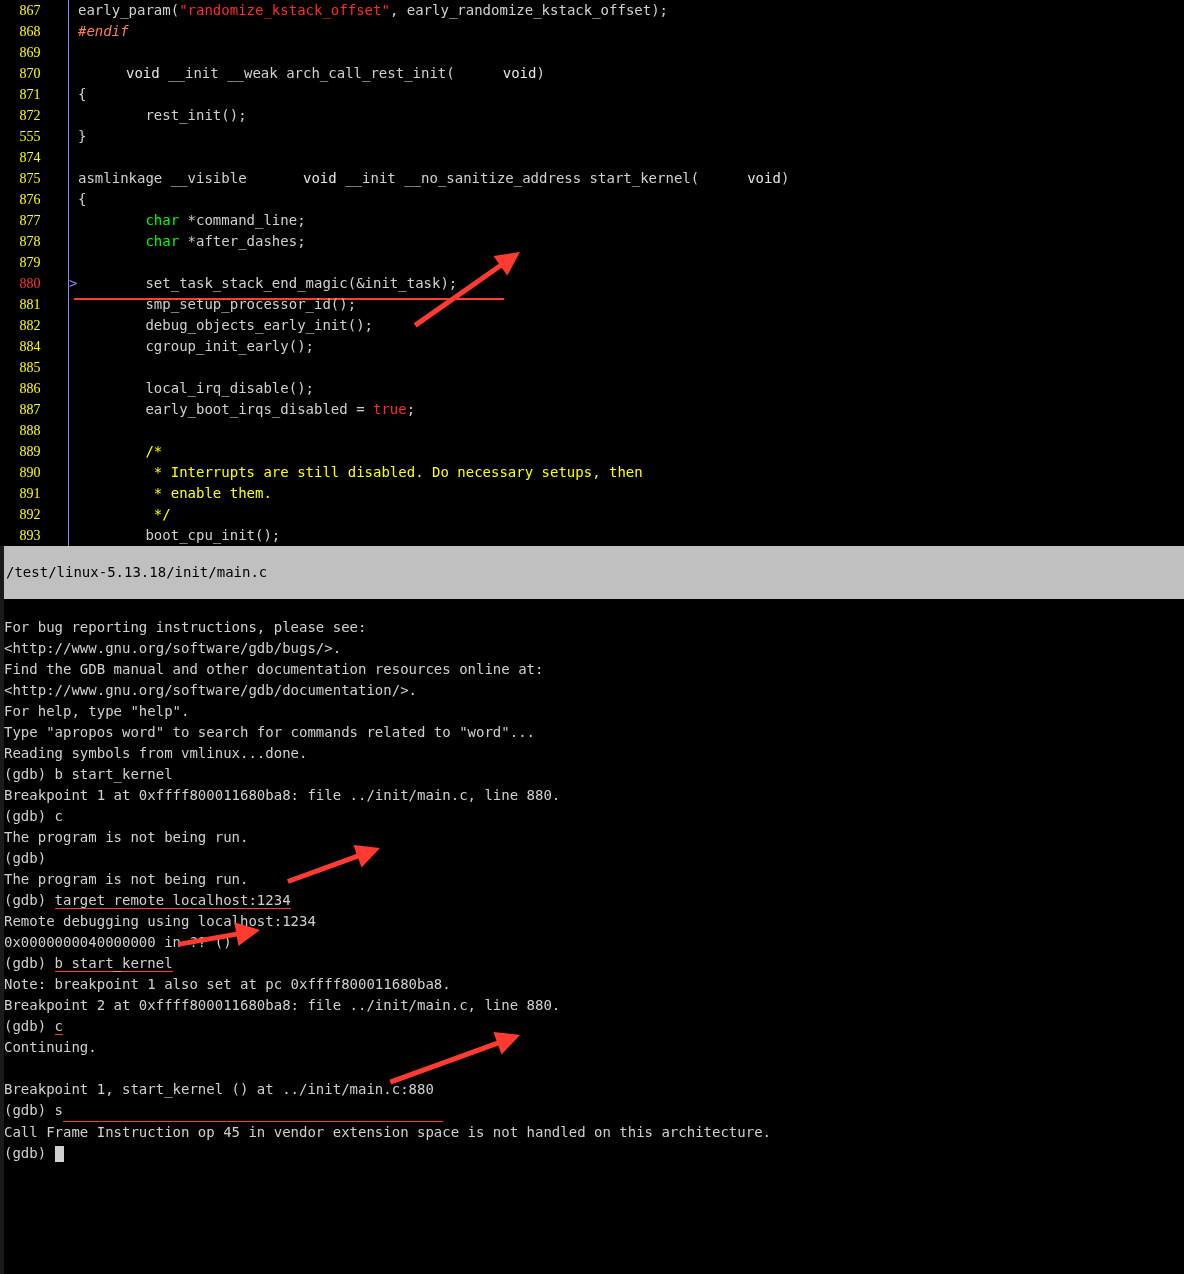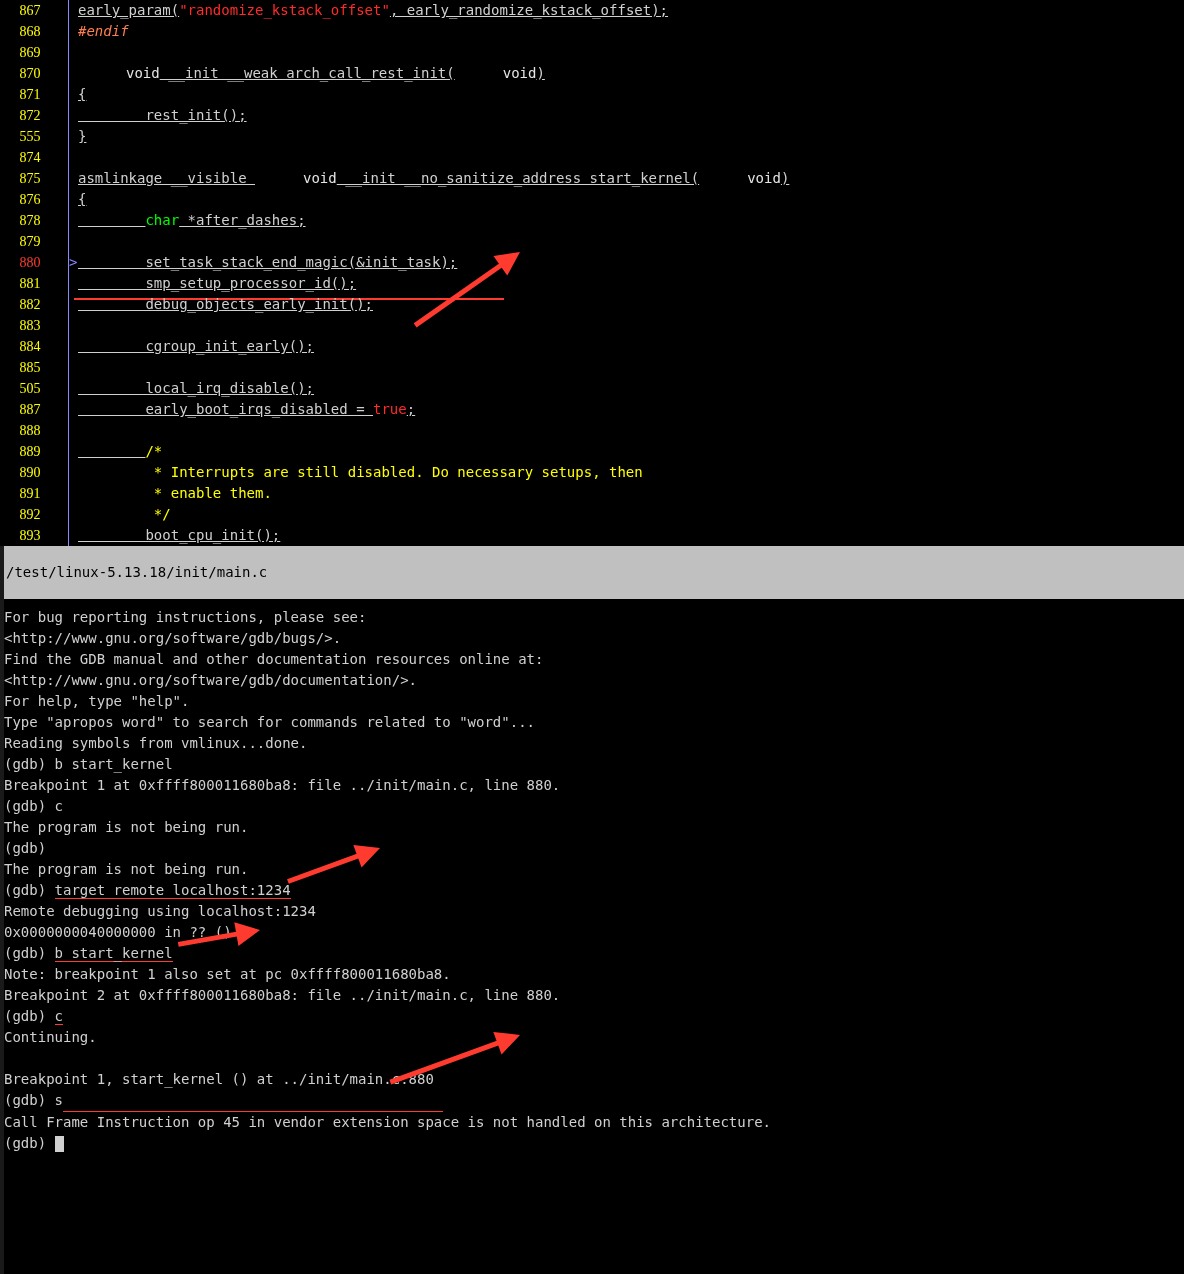--- a/index.html
+++ b/index.html
@@ -39,33 +39,32 @@
 }
 .marker {
   color: #8888ff;
 }
 .kw { color: #e5e5e5; margin-left: 48px; }
 .type { color: #00ff00; }
 .str { color: #ff2a2a; }
 .pp { color: #ff7f50; font-style: italic; }
 .comment { color: #ffff00; }
 .bool { color: #ff2a2a; }
-.plain { color: #d0d0d0; text-decoration: underline; }
+.plain { color: #d0d0d0; }
 .file-path {
   background: #c0c0c0;
   color: #000;
   padding: 16px 6px;
 }
 .terminal {
   background: #000;
   color: #d0d0d0;
-  padding: 2px 4px 8px 4px;
+  padding: 18px 4px 8px 4px;
   white-space: pre-wrap;
   word-break: break-all;
-  margin-top: 6px;
 }
 .terminal .line { min-height: 21px; }
 .terminal .underline {
   border-bottom: 1.5px solid #ff3b30;
 }
 .cursor {
   display: inline-block;
   width: 9px;
   height: 16px;
   background: #d0d0d0;
@@ -102,29 +101,29 @@
 <div class="code-line"><span class="gutter-line">867</span><span class="sep"> </span><span class="plain">early_param(</span><span class="str">"randomize_kstack_offset"</span><span class="plain">, early_randomize_kstack_offset);</span></div>
     <div class="code-line"><span class="gutter-line">868</span><span class="sep"> </span><span class="pp">#endif</span></div>
     <div class="code-line"><span class="gutter-line">869</span><span class="sep"> </span><span class="plain"></span></div>
     <div class="code-line"><span class="gutter-line">870</span><span class="sep"> </span><span class="kw">void</span><span class="plain"> __init __weak arch_call_rest_init(</span><span class="kw">void</span><span class="plain">)</span></div>
     <div class="code-line"><span class="gutter-line">871</span><span class="sep"> </span><span class="plain">{</span></div>
     <div class="code-line"><span class="gutter-line">872</span><span class="sep"> </span><span class="plain">        rest_init();</span></div>
     <div class="code-line"><span class="gutter-line">555</span><span class="sep"> </span><span class="plain">}</span></div>
     <div class="code-line"><span class="gutter-line">874</span><span class="sep"> </span><span class="plain"></span></div>
     <div class="code-line"><span class="gutter-line">875</span><span class="sep"> </span><span class="plain">asmlinkage __visible </span><span class="kw">void</span><span class="plain"> __init __no_sanitize_address start_kernel(</span><span class="kw">void</span><span class="plain">)</span></div>
     <div class="code-line"><span class="gutter-line">876</span><span class="sep"> </span><span class="plain">{</span></div>
+    <div class="code-line"><span class="gutter-line">877</span><span class="sep"> </span><span class="plain">        </span><span class="type">char</span><span class="plain"> *command_line;</span></div>
     <div class="code-line"><span class="gutter-line">878</span><span class="sep"> </span><span class="plain">        </span><span class="type">char</span><span class="plain"> *after_dashes;</span></div>
     <div class="code-line"><span class="gutter-line">879</span><span class="sep"> </span><span class="plain"></span></div>
     <div class="code-line"><span class="gutter-line current">880</span><span class="sep marker">&gt;</span><span class="plain">        set_task_stack_end_magic(&amp;init_task);</span></div>
     <div class="code-line"><span class="gutter-line">881</span><span class="sep"> </span><span class="plain">        smp_setup_processor_id();</span></div>
     <div class="code-line"><span class="gutter-line">882</span><span class="sep"> </span><span class="plain">        debug_objects_early_init();</span></div>
-    <div class="code-line"><span class="gutter-line">883</span><span class="sep"> </span><span class="plain"></span></div>
     <div class="code-line"><span class="gutter-line">884</span><span class="sep"> </span><span class="plain">        cgroup_init_early();</span></div>
     <div class="code-line"><span class="gutter-line">885</span><span class="sep"> </span><span class="plain"></span></div>
-    <div class="code-line"><span class="gutter-line">505</span><span class="sep"> </span><span class="plain">        local_irq_disable();</span></div>
+    <div class="code-line"><span class="gutter-line">886</span><span class="sep"> </span><span class="plain">        local_irq_disable();</span></div>
     <div class="code-line"><span class="gutter-line">887</span><span class="sep"> </span><span class="plain">        early_boot_irqs_disabled = </span><span class="bool">true</span><span class="plain">;</span></div>
     <div class="code-line"><span class="gutter-line">888</span><span class="sep"> </span><span class="plain"></span></div>
     <div class="code-line"><span class="gutter-line">889</span><span class="sep"> </span><span class="plain">        </span><span class="comment">/*</span></div>
     <div class="code-line"><span class="gutter-line">890</span><span class="sep"> </span><span class="comment">         * Interrupts are still disabled. Do necessary setups, then</span></div>
     <div class="code-line"><span class="gutter-line">891</span><span class="sep"> </span><span class="comment">         * enable them.</span></div>
     <div class="code-line"><span class="gutter-line">892</span><span class="sep"> </span><span class="comment">         */</span></div>
     <div class="code-line"><span class="gutter-line">893</span><span class="sep"> </span><span class="plain">        boot_cpu_init();</span></div>
   </div>
 
 <div class="file-path">/test/linux-5.13.18/init/main.c</div>

